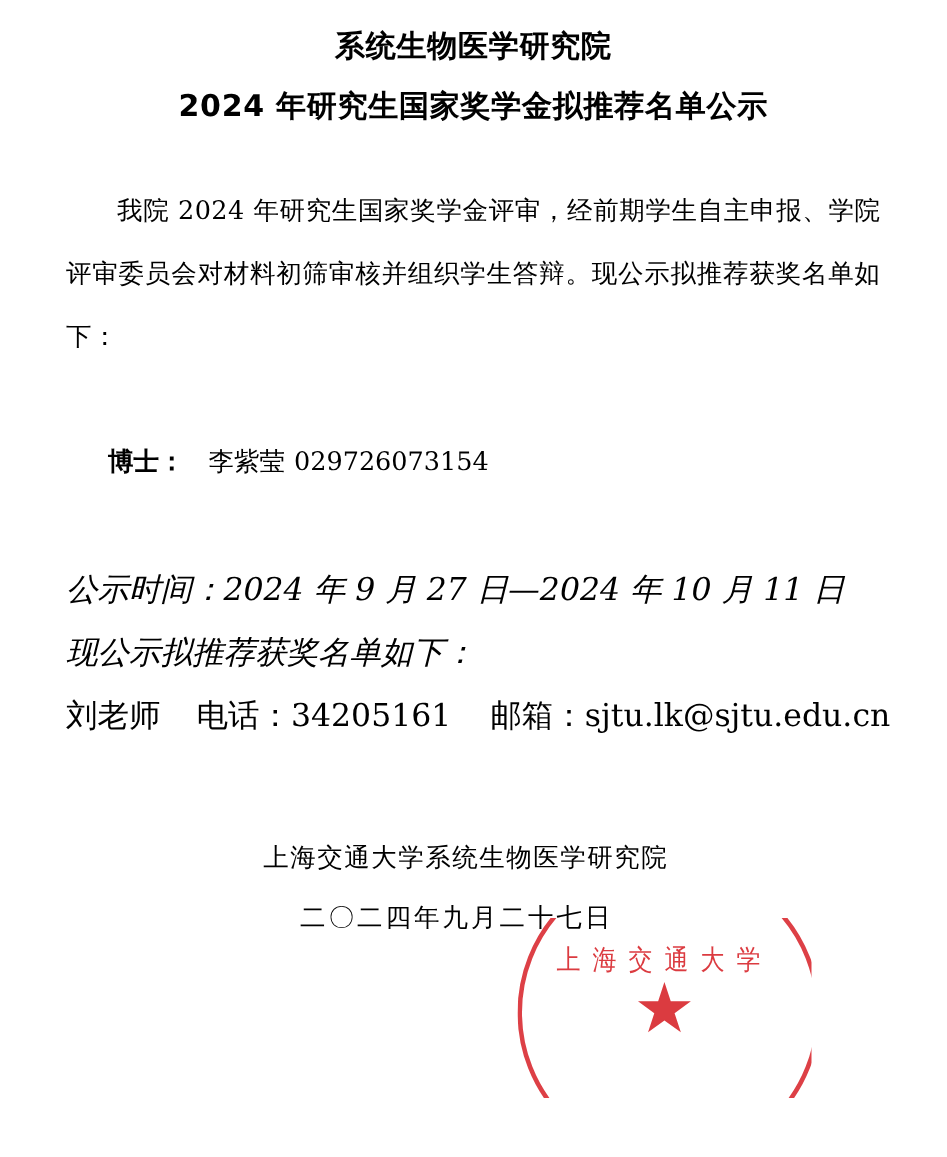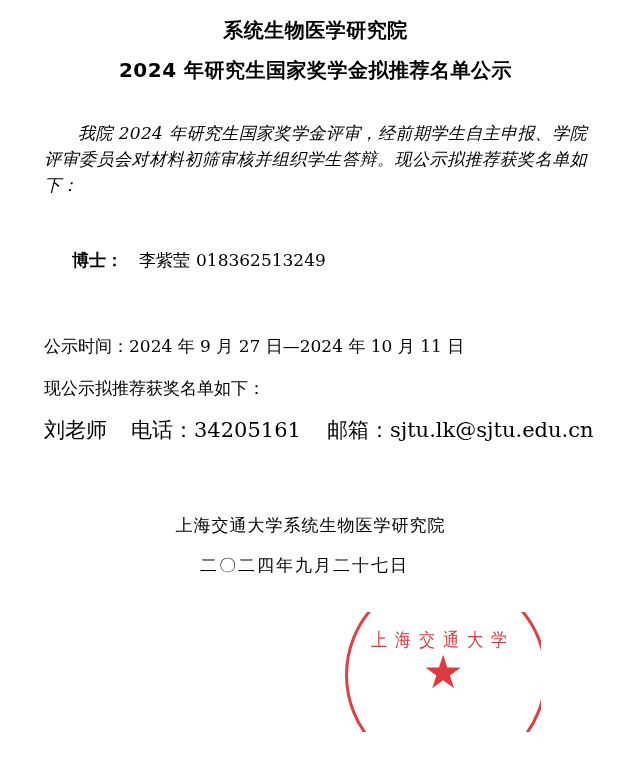--- a/index.html
+++ b/index.html
@@ -32,25 +32,24 @@
     font-size: 20px;
     line-height: 40px;
     letter-spacing: 0.5px;
     color: #000;
   }
   .body-block {
     margin-top: 30px;
   }
   .para {
     font-size: 17px;
-    line-height: 26px;
+    line-height: 42px;
     text-indent: 2em;
     text-align: justify;
     letter-spacing: 0.3px;
-    font-style: italic;
   }
   .awardees {
     margin-top: 42px;
   }
   .award-row {
     font-size: 17px;
     line-height: 40px;
     display: block;
     white-space: nowrap;
     padding-left: 28px;
@@ -63,23 +62,24 @@
   .award-name {
     margin-left: 16px;
   }
   .award-id {
     margin-left: 6px;
   }
   .notice-block {
     margin-top: 44px;
   }
   .notice-row {
-    font-size: 17px;
+    font-size: 21px;
     line-height: 42px;
     white-space: nowrap;
+    font-style: italic;
   }
   .contact-row {
     font-size: 21px;
     line-height: 42px;
     white-space: nowrap;
   }
   .contact-gap {
     display: inline-block;
     width: 24px;
   }
@@ -161,21 +161,21 @@
     <div class="title-line">系统生物医学研究院</div>
     <div class="title-line">2024 年研究生国家奖学金拟推荐名单公示</div>
   </div>
 
   <div class="body-block">
     <div class="para">我院 2024 年研究生国家奖学金评审，经前期学生自主申报、学院评审委员会对材料初筛审核并组织学生答辩。现公示拟推荐获奖名单如下：</div>
   </div>
 
   <div class="awardees">
     <div class="award-row">
-      <span class="award-label">博士：</span><span class="award-name">李紫莹</span><span class="award-id">018362513249</span>
+      <span class="award-label">博士：</span><span class="award-name">李紫莹</span><span class="award-id">029726073154</span>
     </div>
   </div>
 
   <div class="notice-block">
     <div class="notice-row">
       <span>公示时间：</span><span>2024 年 9 月 27 日—2024 年 10 月 11 日</span>
     </div>
     <div class="notice-row">现公示拟推荐获奖名单如下：</div>
     <div class="contact-row">
       <span>刘老师</span><span class="contact-gap"></span><span>电话：</span><span>34205161</span><span class="contact-gap2"></span><span>邮箱：</span><span>sjtu.lk@sjtu.edu.cn</span>

